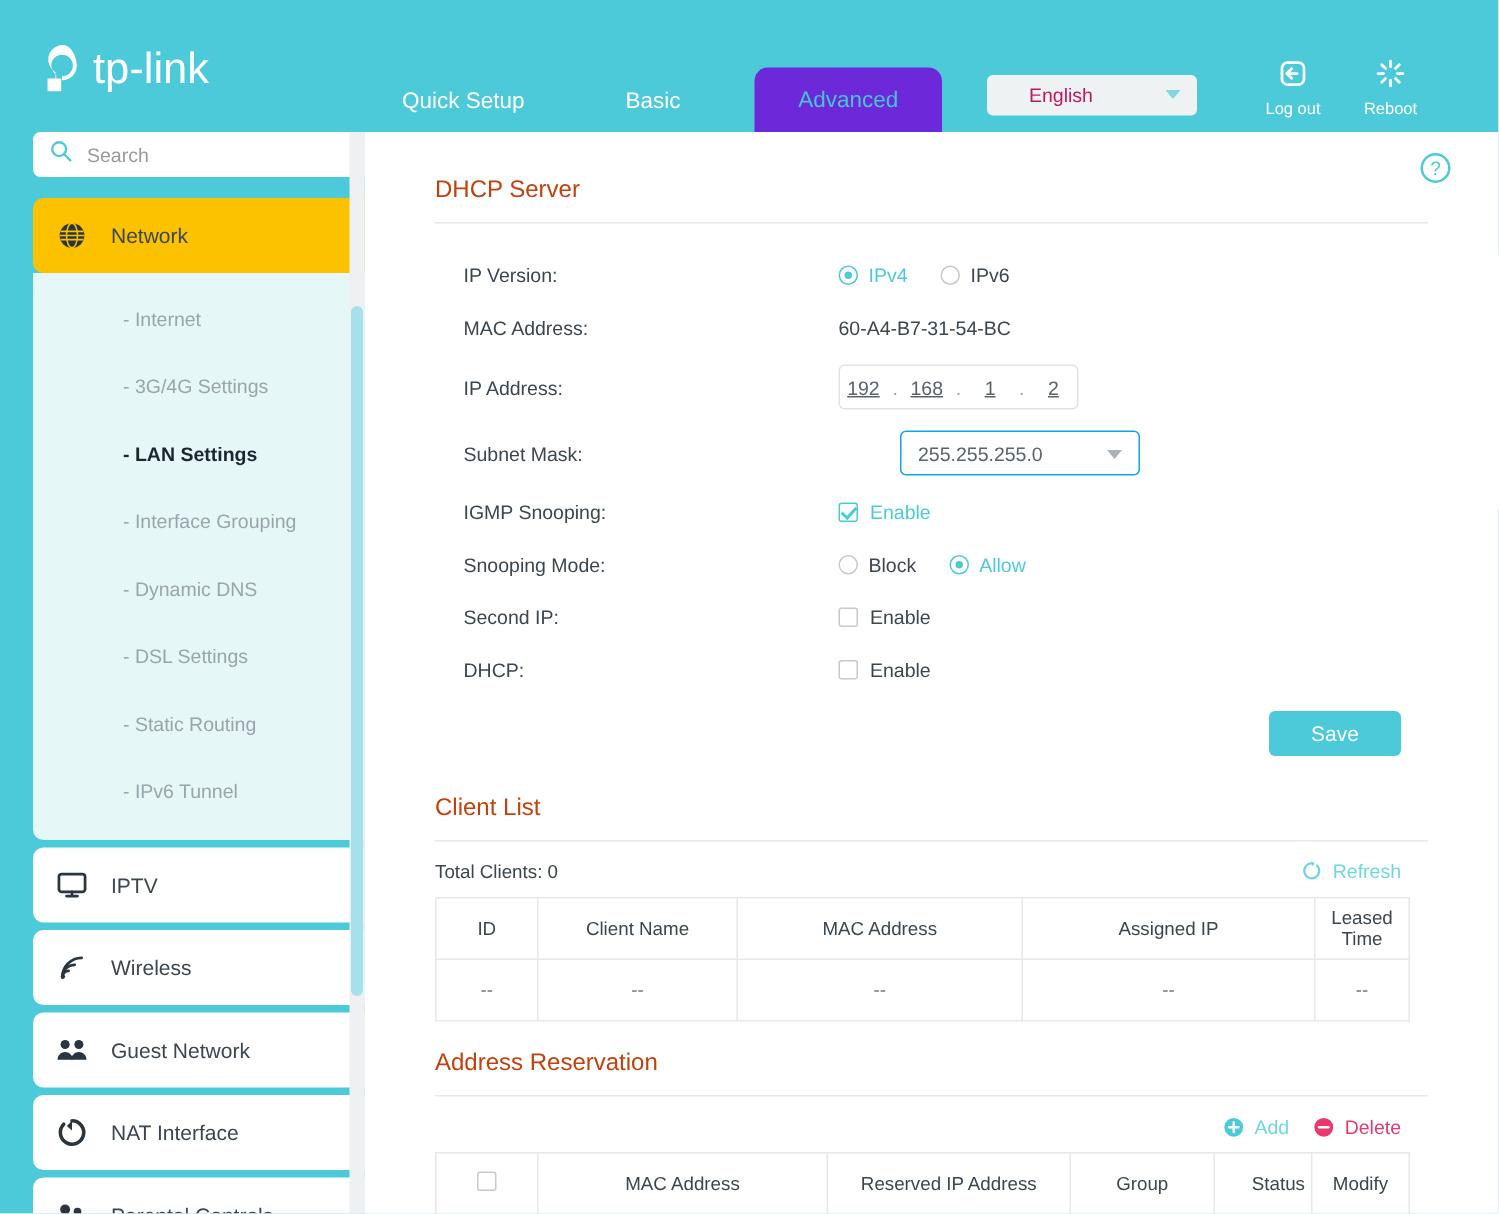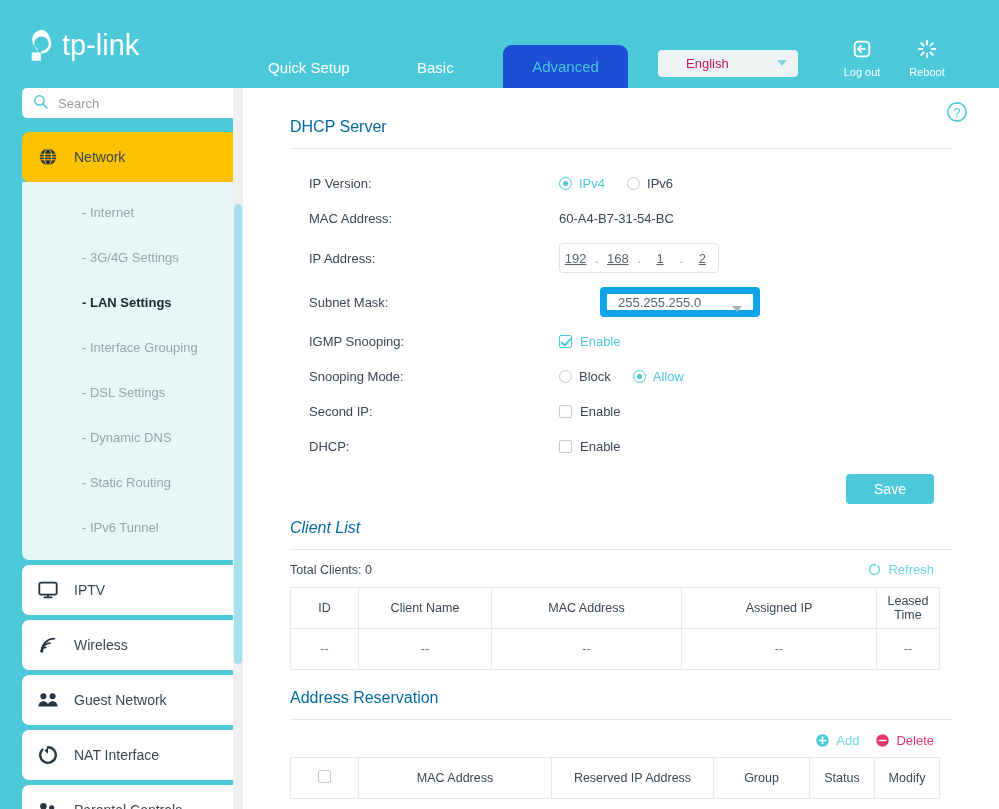--- a/index.html
+++ b/index.html
@@ -16,21 +16,21 @@
   .logo { position: absolute; left: 22px; top: 26px; display: flex; align-items: center; }
   .logo svg { display: block; }
   .nav { position: absolute; left: 250px; top: 45px; display: flex; align-items: flex-start; }
   .nav-tab {
     font-size: 15px; color: #ffffff; padding: 0 0; cursor: pointer; white-space: nowrap;
   }
   .nav-tab.t1 { position: absolute; left: 18px; top: 14px; }
   .nav-tab.t2 { position: absolute; left: 167px; top: 14px; }
   .tab-active-wrap {
     position: absolute; left: 253px; top: 0px; width: 125px; height: 45px;
-    background: #1d4ed8; border-radius: 9px 9px 0 0;
+    background: #6d28d9; border-radius: 9px 9px 0 0;
   }
   .tab-active-wrap .lbl {
     position: absolute; left: 0; right: 0; top: 13px; text-align: center;
     color: #45c6d8; font-size: 15px;
   }
   .lang-select {
     position: absolute; left: 658px; top: 50px; width: 140px; height: 27px;
     background: #eef2f3; border: none; border-radius: 4px; color: #be185d;
     font-size: 13px; padding-left: 28px; line-height: 27px; cursor: pointer;
   }
@@ -78,21 +78,21 @@
   .sb-thumb { position: absolute; left: 234px; top: 204px; width: 8px; height: 460px; background: #a5e0ec; border-radius: 4px; }
 
   
   .main {
     position: absolute; left: 243px; top: 88px; width: 756px; height: 721px;
     background: #ffffff; overflow: hidden;
   }
   .help-icon { position: absolute; right: 31px; top: 13px; cursor: pointer; }
 
   .sec-title {
-    font-size: 16px; color: #0369a1; padding-left: 47px; padding-top: 0px;
+    font-size: 16px; color: #c2410c; padding-left: 47px; padding-top: 0px;
   }
   .sec-rule { height: 1px; background: #e6e9ea; margin: 12px 47px 0 47px; }
 
   .form { padding: 0 0 0 66px; }
   .row { display: flex; align-items: center; height: 35px; margin-top: 0; }
   .row .lbl { width: 250px; font-size: 13px; color: #3b4652; }
   .row .val { font-size: 13px; color: #3b4652; display: flex; align-items: center; }
 
   .radio { display: inline-flex; align-items: center; cursor: pointer; margin-right: 22px; }
   .radio .dot {
@@ -121,21 +121,21 @@
   .cbox.on .cl { color: #4dcada; }
 
   .ipfield {
     width: 160px; height: 30px; border: 1px solid #dfe3e5; border-radius: 4px;
     display: flex; align-items: center; justify-content: space-around;
     font-size: 13px; color: #5a646e; background: #fff; cursor: text;
   }
   .ipfield span.seg { min-width: 24px; text-align: center; text-decoration: underline; }
   .ipfield span.dot2 { color: #9aa4ac; }
   .selfield {
-    width: 160px; height: 30px; border: 7px solid #0ea5e9; border-radius: 4px;
+    width: 160px; height: 30px; border: 1px solid #0ea5e9; border-radius: 4px;
     display: flex; align-items: center; padding-left: 11px; font-size: 13px;
     color: #5a646e; background: #fff; position: relative; cursor: pointer;
   }
   .selfield .caret2 {
     position: absolute; right: 11px; top: 12px; width: 0; height: 0;
     border-left: 5px solid transparent; border-right: 5px solid transparent;
     border-top: 6px solid #aab3b8;
   }
 
   .save-btn {
@@ -247,22 +247,22 @@
             </svg>
           </span>
           <span class="mi-label">Network</span>
         </div>
 
         <div class="submenu">
           <div class="sub-item">- Internet</div>
           <div class="sub-item">- 3G/4G Settings</div>
           <div class="sub-item active">- LAN Settings</div>
           <div class="sub-item">- Interface Grouping</div>
+          <div class="sub-item">- Dynamic DNS</div>
           <div class="sub-item">- DSL Settings</div>
-          <div class="sub-item">- Dynamic DNS</div>
           <div class="sub-item">- Static Routing</div>
           <div class="sub-item">- IPv6 Tunnel</div>
         </div>
       </div>
 
       <div class="menu-item" style="margin-bottom:5px;">
         <span class="mi-icon">
           <svg width="22" height="22" viewBox="0 0 24 24" aria-hidden="true">
             <rect x="2.5" y="4" width="19" height="13" rx="2" fill="none" stroke="#2b3540" stroke-width="2"></rect>
             <path d="M12 17v3M8 20h8" stroke="#2b3540" stroke-width="2" stroke-linecap="round"></path>
@@ -425,21 +425,21 @@
             <span class="cl">Enable</span>
           </label>
         </div>
       </div>
     </div>
 
     <div style="position:relative; height:42px; margin-top:10px;">
       <button class="save-btn">Save</button>
     </div>
 
-    <div style="margin-top:3px;font-style:italic;">
+    <div style="margin-top:14px;">
       <div class="sec-title">Client List</div>
       <div class="sec-rule"></div>
     </div>
 
     <div class="total-row" style="margin-top:12px;">
       <span class="total-txt">Total Clients: 0</span>
       <span class="link-act">
         <svg width="15" height="15" viewBox="0 0 24 24" aria-hidden="true">
           <path d="M12 4a8 8 0 1 0 5.6 2.3" fill="none" stroke="#6fd6e3" stroke-width="2.3" stroke-linecap="round"></path>
           <path d="M12 1.5 15.2 4.6 12 7.5z" fill="#6fd6e3"></path>
@@ -493,21 +493,21 @@
 
     <table class="grid" style="margin-top:9px;">
       <thead>
         <tr>
           <th style="width:68px;">
             <span class="hdr-cb"></span>
           </th>
           <th style="width:193px;">MAC Address</th>
           <th style="width:162px;">Reserved IP Address</th>
           <th style="width:96px;">Group</th>
-          <th style="width:65px;">Status</th>
+          <th style="width:65px;text-align:right;">Status</th>
           <th style="width:65px;">Modify</th>
         </tr>
       </thead>
 
     </table>
 
   </div>
 </div>
 
 </body></html>

